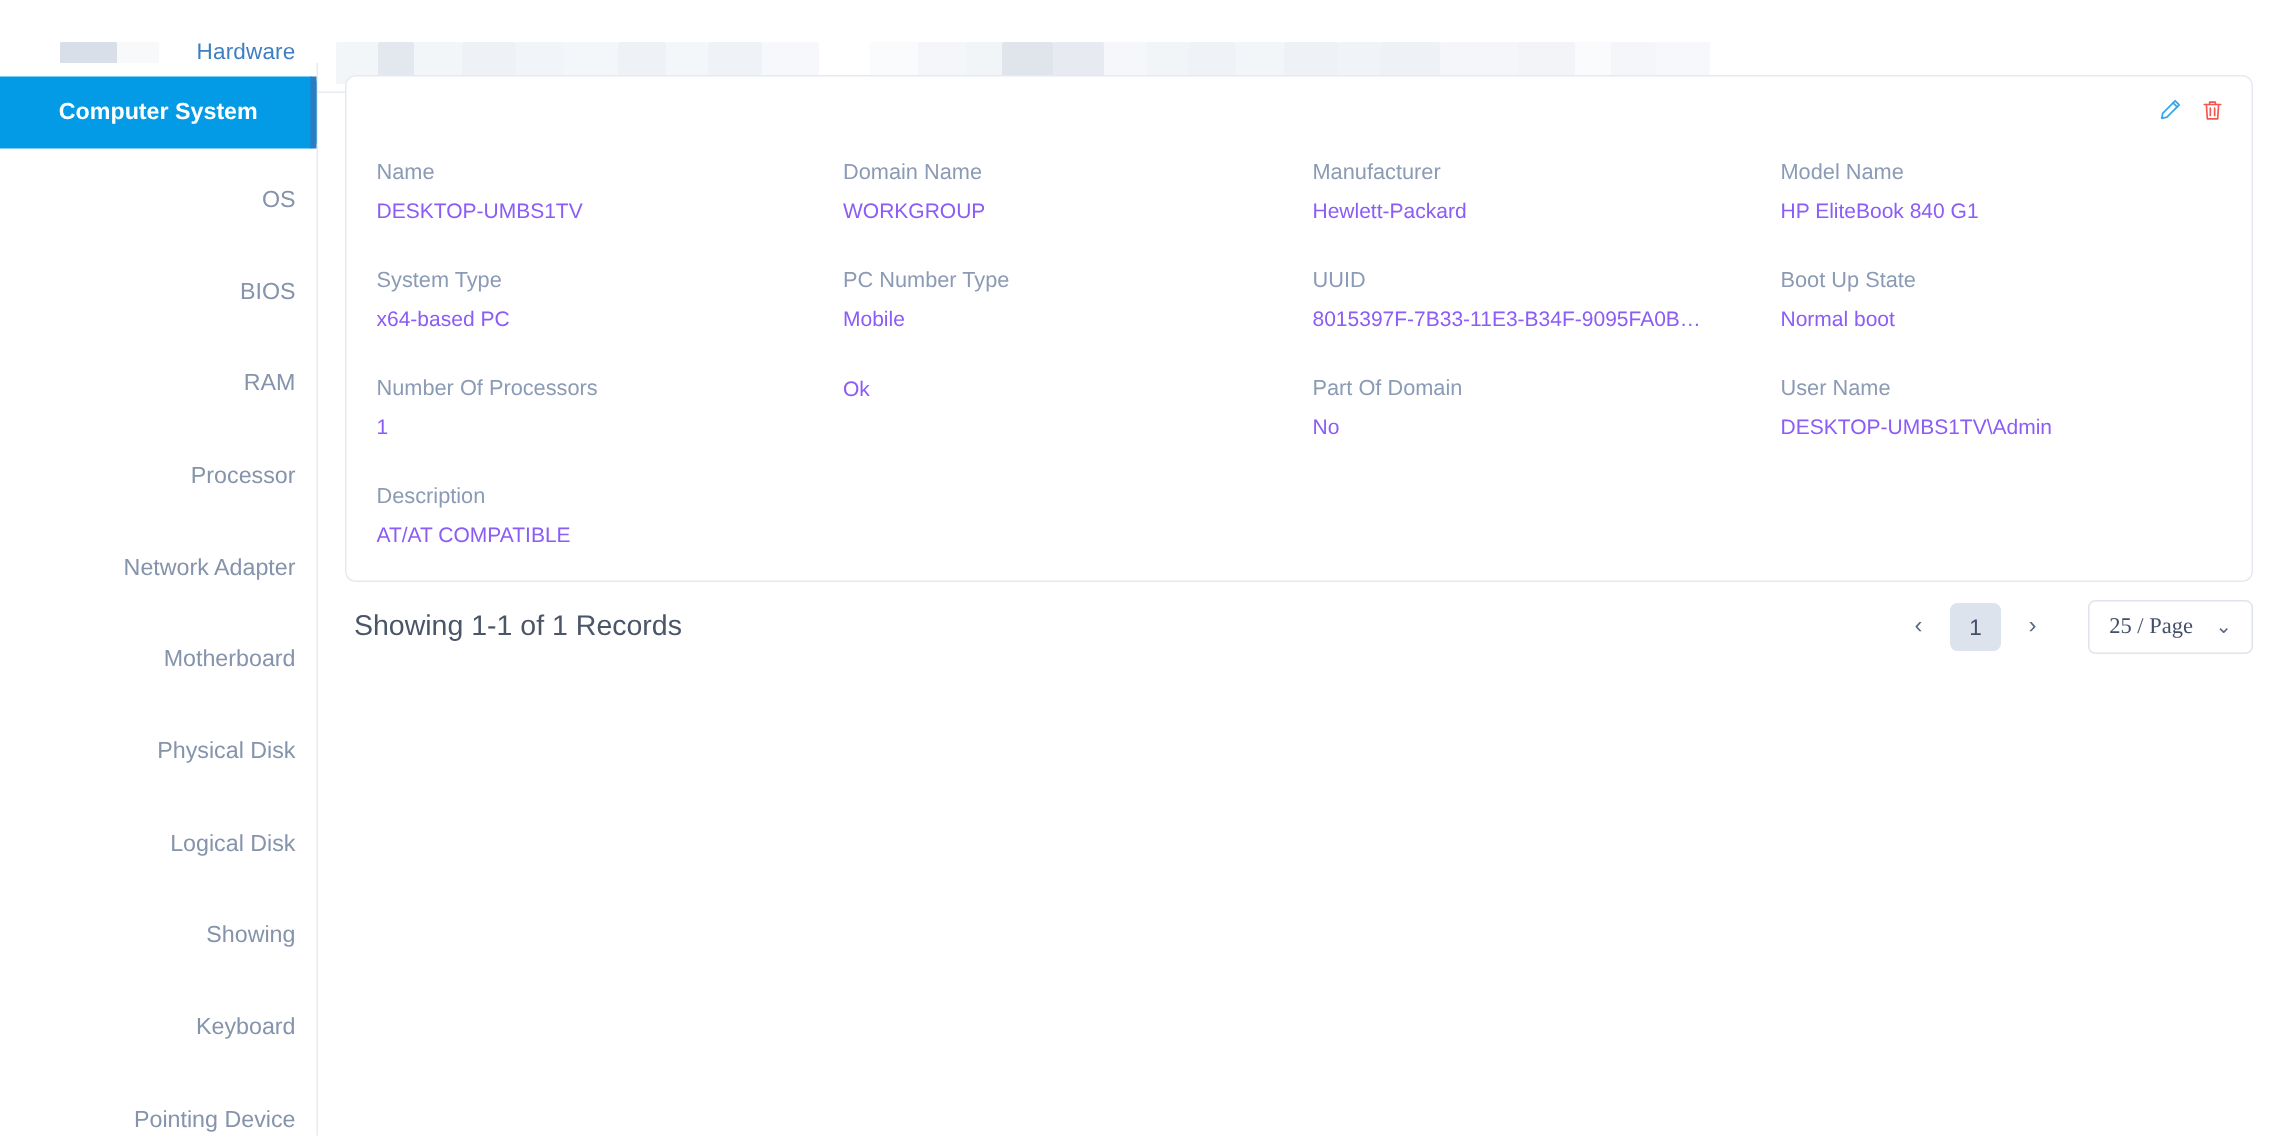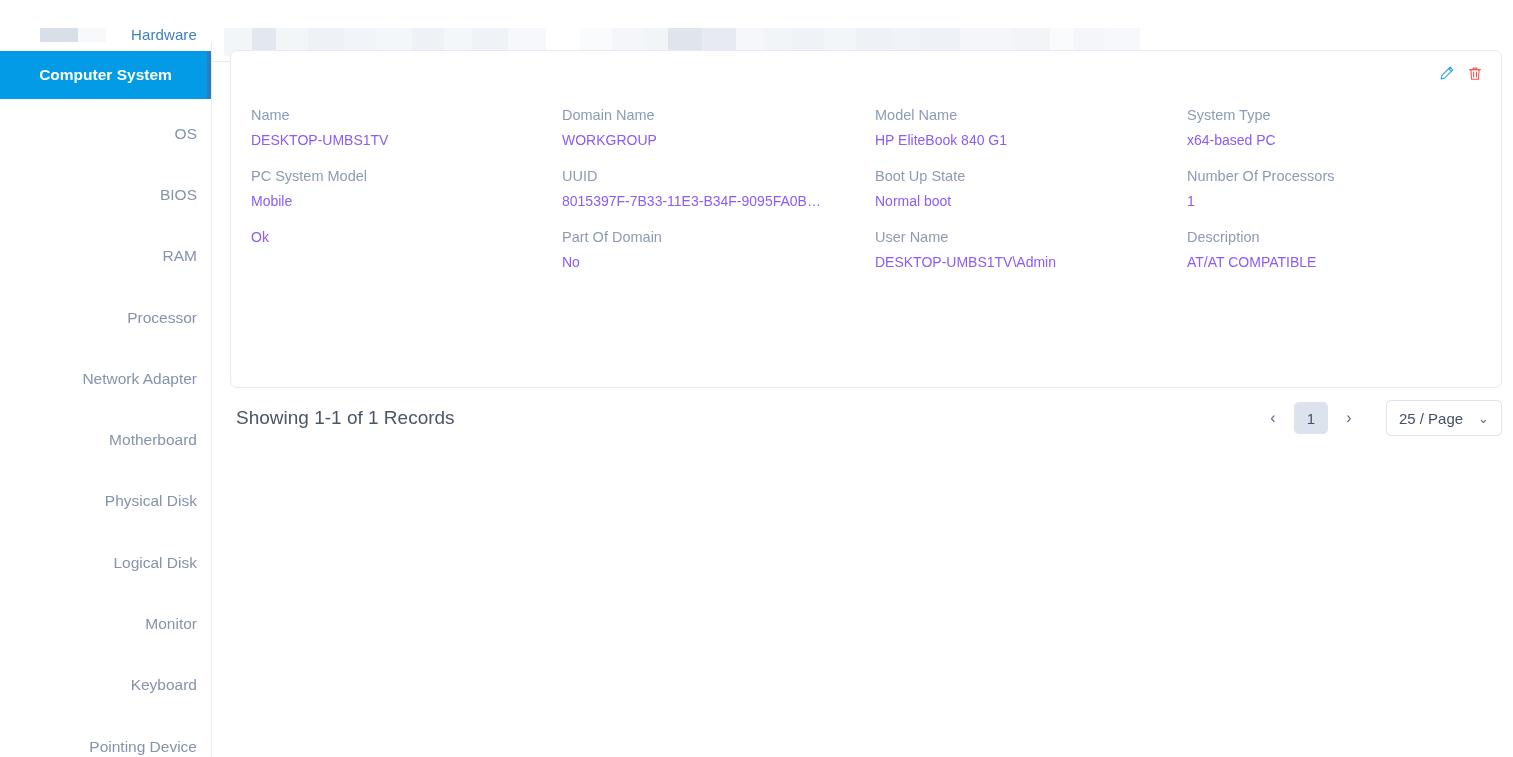--- a/index.html
+++ b/index.html
@@ -103,21 +103,21 @@
     align-items: center;
   }
   .act-icon { cursor: pointer; line-height: 0; display: block; }
 
   #grid {
     position: absolute;
     left: 20px; top: 56px;
     width: 1232px;
     display: grid;
     grid-template-columns: 311px 313px 312px 296px;
-    row-gap: 20px;
+    row-gap: 31px;
   }
   .field { padding-right: 14px; }
   .f-label {
     font-size: 14.5px;
     color: #8c9bb5;
     margin-bottom: 9px;
     white-space: nowrap;
   }
   .f-value {
     font-size: 14px;
@@ -172,20 +172,21 @@
     min-width: 110px;
     padding: 0 12px;
     border: 1px solid #dfe4ec;
     border-radius: 5px;
     background: #fff;
     display: flex; align-items: center; justify-content: center;
     gap: 15px;
     font-size: 15px;
     color: #44506b;
     cursor: pointer;
+    font-family: Liberation Serif, serif;
   }
   .chev { font-size: 13px; color: #5a6a80; }
 </style>
 </head>
 <body>
 
 <div id="topbar">
   <div id="skeleton-blocks">
       <div class="skel" style="left: 40px; width: 38px; background: rgb(217, 223, 232);"></div>
       <div class="skel" style="left: 78px; width: 28px; background: rgb(247, 249, 251);"></div>
@@ -243,21 +244,21 @@
     <div class="side-item">
       <span>Motherboard</span>
     </div>
     <div class="side-item">
       <span>Physical Disk</span>
     </div>
     <div class="side-item">
       <span>Logical Disk</span>
     </div>
     <div class="side-item">
-      <span>Monitor</span>
+      <span>Showing</span>
     </div>
     <div class="side-item">
       <span>Keyboard</span>
     </div>
     <div class="side-item">
       <span>Pointing Device</span>
     </div>
   </div>
 
 <div id="card">
@@ -282,29 +283,33 @@
   <div id="grid">
       <div class="field">
         <div class="f-label">Name</div>
         <div class="f-value">DESKTOP-UMBS1TV</div>
       </div>
       <div class="field">
         <div class="f-label">Domain Name</div>
         <div class="f-value">WORKGROUP</div>
       </div>
       <div class="field">
+        <div class="f-label">Manufacturer</div>
+        <div class="f-value">Hewlett-Packard</div>
+      </div>
+      <div class="field">
         <div class="f-label">Model Name</div>
         <div class="f-value">HP EliteBook 840 G1</div>
       </div>
       <div class="field">
         <div class="f-label">System Type</div>
         <div class="f-value">x64-based PC</div>
       </div>
       <div class="field">
-        <div class="f-label">PC System Model</div>
+        <div class="f-label">PC Number Type</div>
         <div class="f-value">Mobile</div>
       </div>
       <div class="field">
         <div class="f-label">UUID</div>
         <div class="f-value">8015397F-7B33-11E3-B34F-9095FA0B…</div>
       </div>
       <div class="field">
         <div class="f-label">Boot Up State</div>
         <div class="f-value">Normal boot</div>
       </div>

